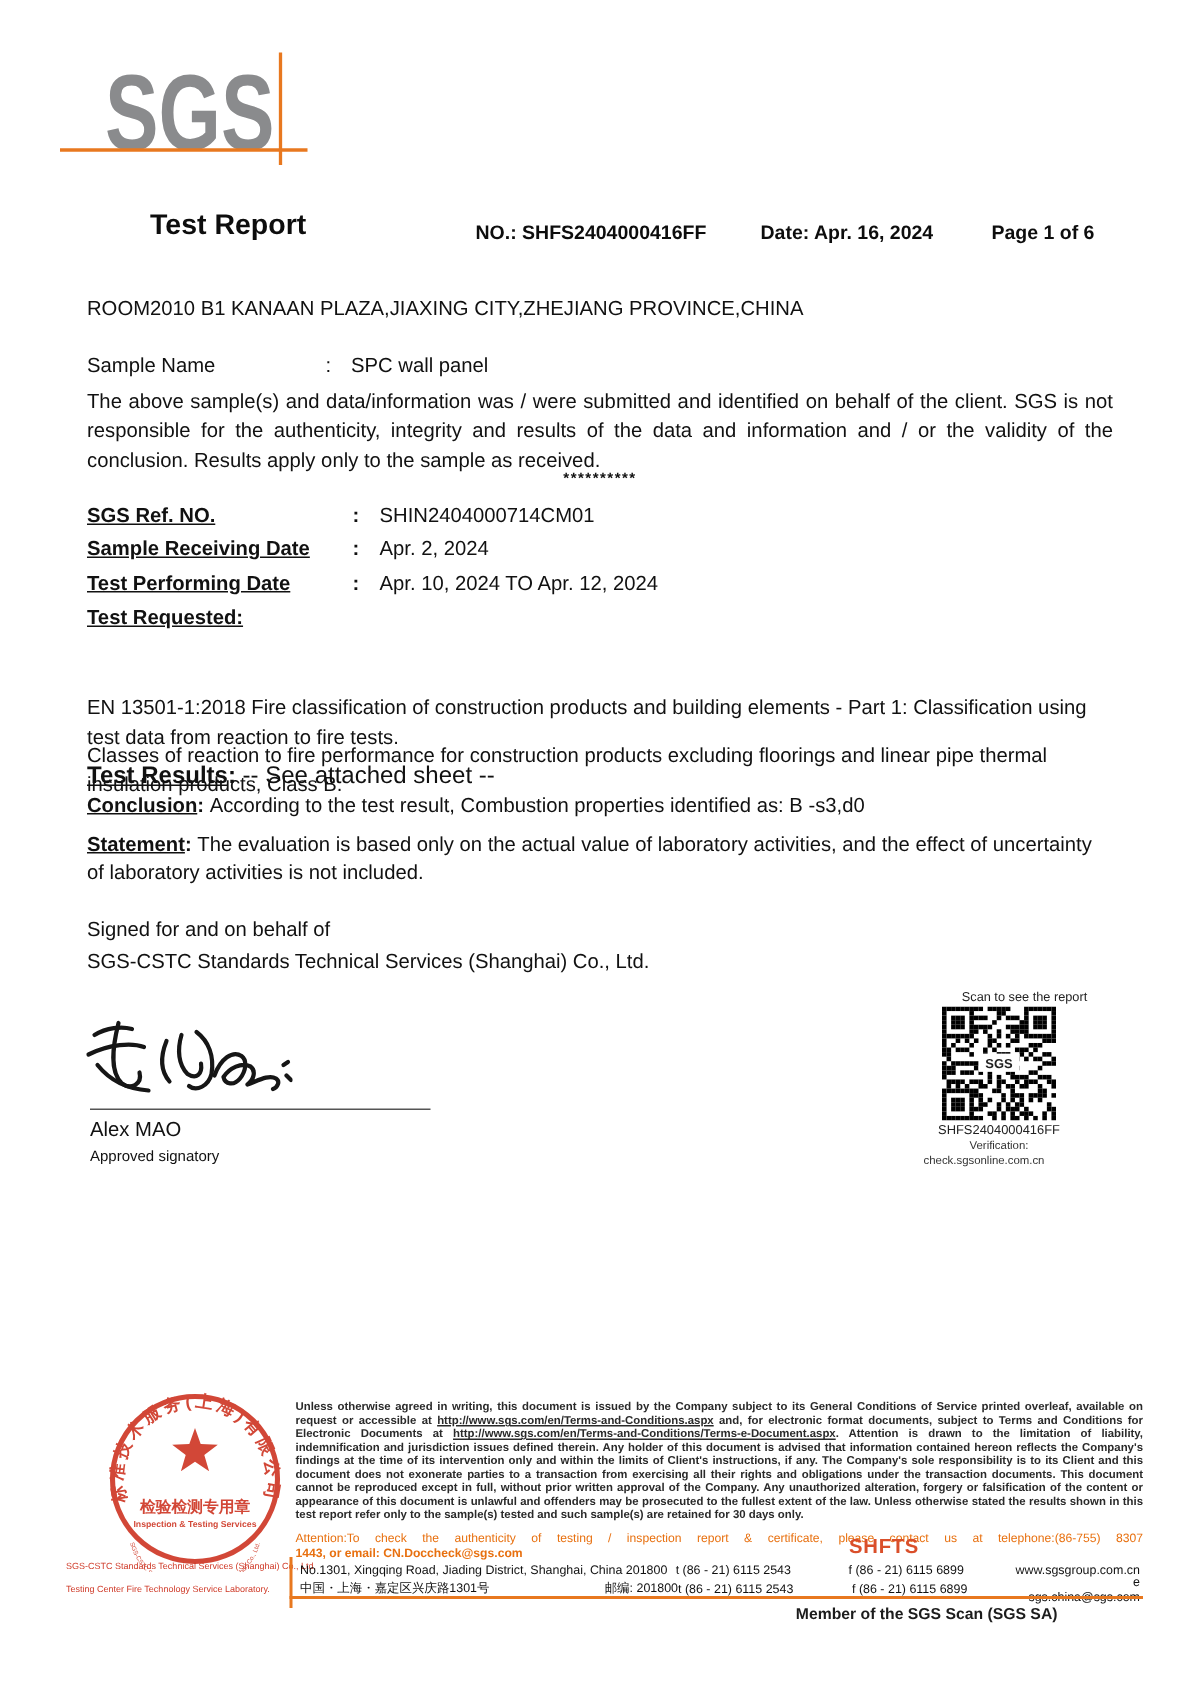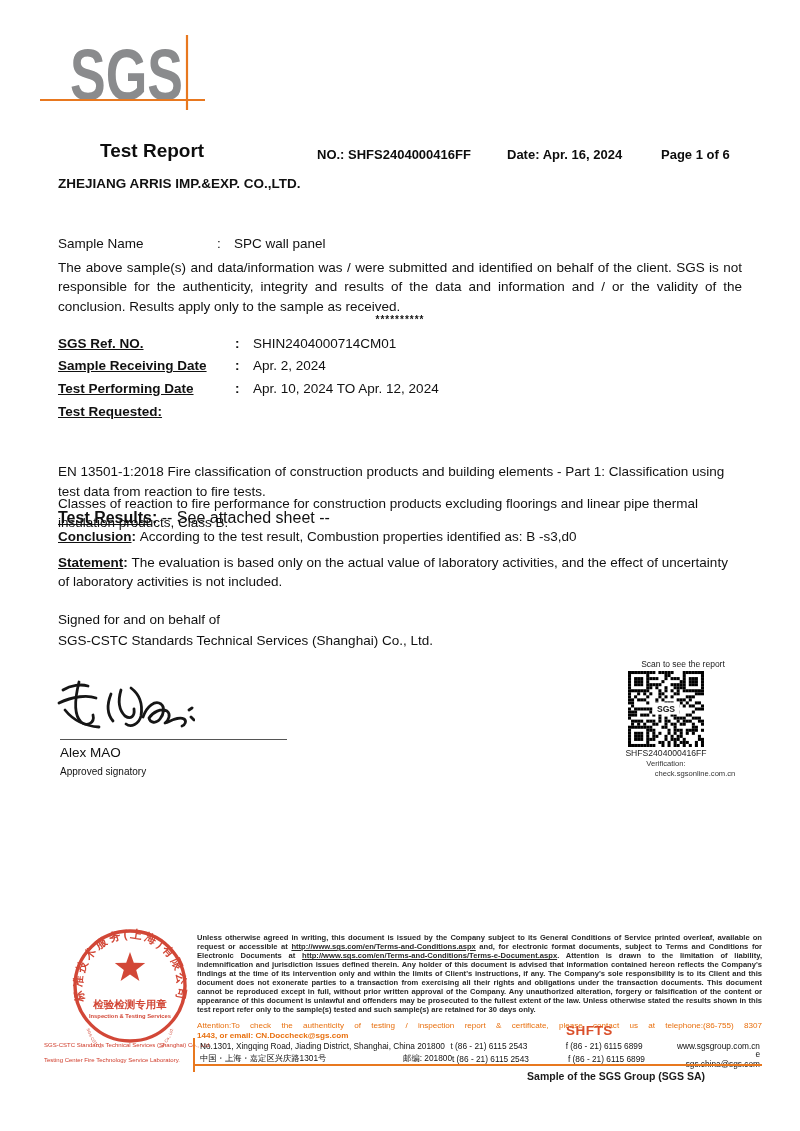--- a/index.html
+++ b/index.html
@@ -40,21 +40,21 @@
   
   .sig-svg{position:absolute;left:55px;top:676px;width:140px;height:62px;}
   .sig-line{position:absolute;left:60px;top:739px;width:227px;border-top:1.6px solid #555;}
   .sig-name{position:absolute;left:60px;top:745px;font-size:13.5px;}
   .sig-role{position:absolute;left:60px;top:766px;font-size:10px;}
   
   .qr-caption{position:absolute;left:612px;top:659px;width:142px;text-align:center;font-size:8.5px;color:#222;}
   .qr-svg{position:absolute;left:628px;top:671px;width:76px;height:76px;}
   .qr-code-text{position:absolute;left:593px;top:748px;width:146px;text-align:center;font-size:8.6px;color:#222;}
   .qr-ver1{position:absolute;left:593px;top:759px;width:146px;text-align:center;font-size:7.6px;color:#333;}
-  .qr-ver2{position:absolute;left:622px;top:769px;width:146px;text-align:center;font-size:7.6px;color:#333;}
+  .qr-ver2{position:absolute;left:583px;top:769px;width:146px;text-align:center;font-size:7.6px;color:#333;}
   
   .terms{position:absolute;left:197px;top:933px;width:565px;font-size:7.6px;font-weight:600;
          line-height:9.05px;text-align:justify;color:#2a2a2a;}
   .terms .uln{text-decoration:underline;}
   .attention1{position:absolute;left:197px;top:1021px;width:565px;font-size:8.1px;font-weight:normal;
               color:var(--attention);text-align:justify;text-align-last:justify;}
   .attention2{position:absolute;left:197px;top:1031px;width:565px;font-size:8.1px;font-weight:bold;
               color:var(--attention);}
   .branch-code{position:absolute;left:566px;top:1023px;font-size:13.5px;font-weight:bold;
                letter-spacing:0.5px;color:var(--branch);}
@@ -82,21 +82,21 @@
     <text x="32" y="86" font-size="72" font-weight="bold" fill="#8a8b8d" textLength="113" lengthAdjust="spacingAndGlyphs">SGS</text>
     <line x1="2" y1="86" x2="167" y2="86" stroke="#e8781f" stroke-width="2.2"></line>
     <line x1="149" y1="21" x2="149" y2="96" stroke="#e8781f" stroke-width="2.2"></line>
   </svg>
 
   <div class="title">Test Report</div>
   <div class="hmeta" id="h-no">NO.: SHFS2404000416FF</div>
   <div class="hmeta" id="h-date">Date: Apr. 16, 2024</div>
   <div class="hmeta" id="h-page">Page 1 of 6</div>
 
-  <div class="client-name">ZHEJIANG ARRIS IMP.&amp;EXP. CO.,LTD.</div>
+  <div class="client-addr">ROOM2010 B1 KANAAN PLAZA,JIAXING CITY,ZHEJIANG PROVINCE,CHINA</div>
 
   <div class="sample-row">
     <span class="lbl">Sample Name</span>
     <span class="col">:</span>
     <span>SPC wall panel</span>
   </div>
 
   <div class="disclaimer body-text">The above sample(s) and data/information was / were submitted and identified on behalf of the client. SGS is not responsible for the authenticity, integrity and results of the data and information and / or the validity of the conclusion. Results apply only to the sample as received.</div>
   <div class="stars">**********</div>
 
@@ -517,15 +517,15 @@
           <span>中国・上海・嘉定区兴庆路1301号</span>
           <span>邮编: 201800</span>
         </span>
         <span class="addr-t">t (86 - 21) 6115 2543</span>
         <span class="addr-f">f (86 - 21) 6115 6899</span>
         <span class="addr-right">e  sgs.china@sgs.com</span>
       </div>
     </div>
   <div class="foot-vline"></div>
   <div class="foot-hline"></div>
-  <div class="member">Sample of the SGS Group (SGS SA)</div>
+  <div class="member">Member of the SGS Scan (SGS SA)</div>
 
 </div>
 
 </body></html>

